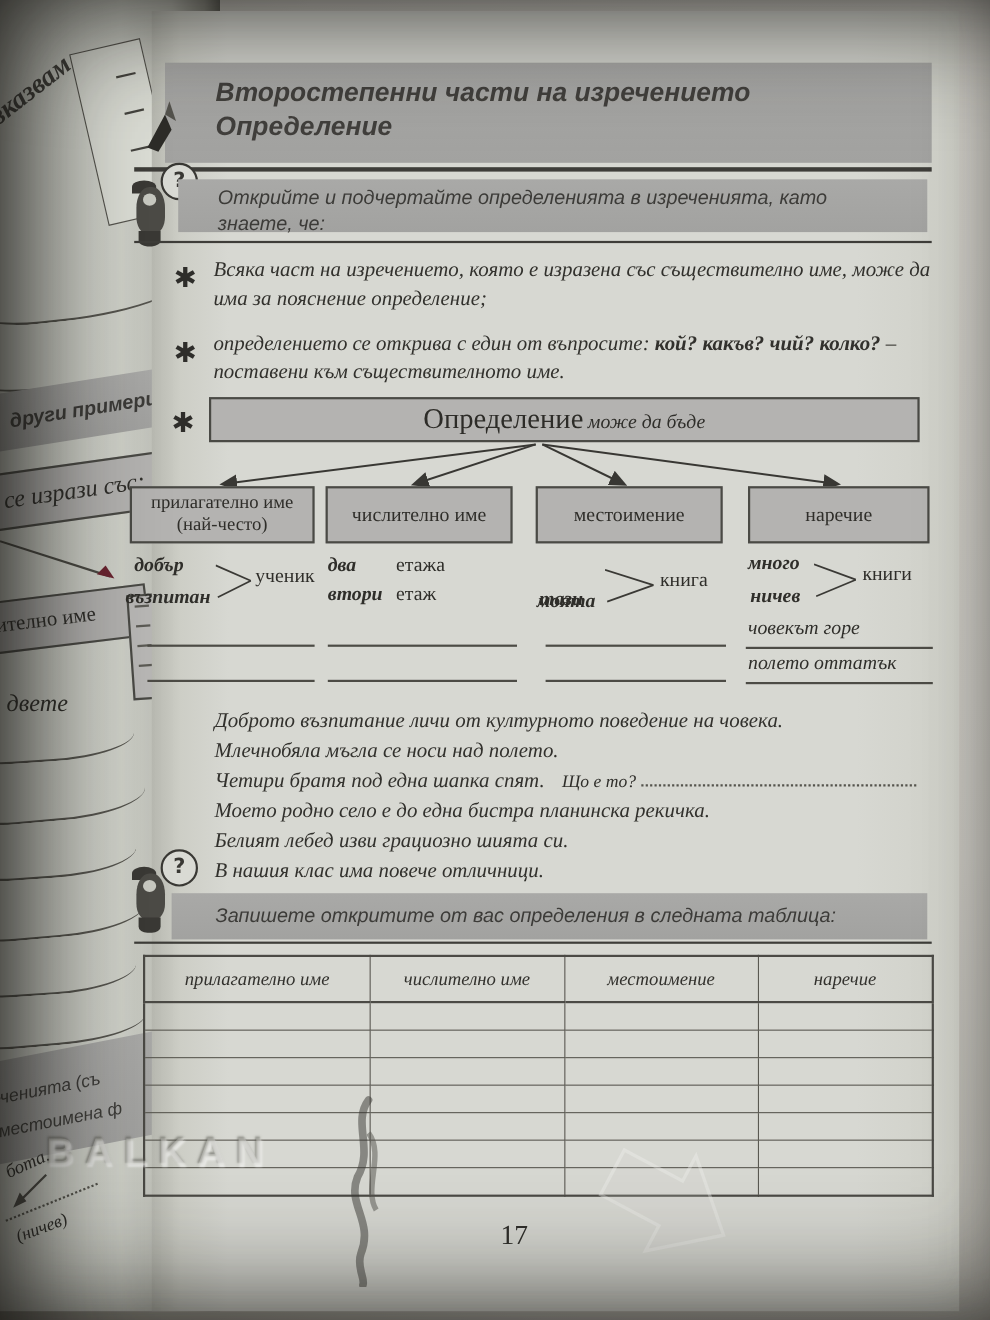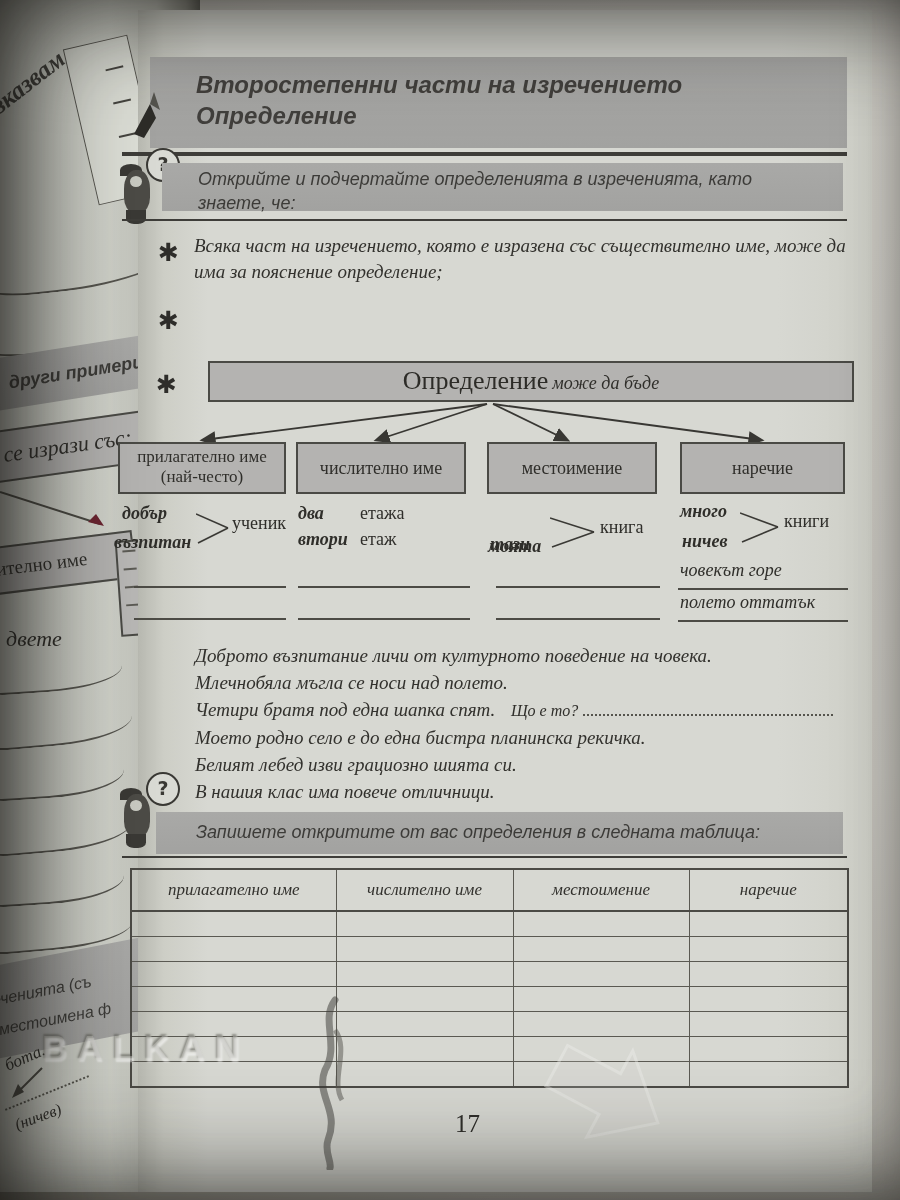--- a/index.html
+++ b/index.html
@@ -137,23 +137,26 @@
   </div>
   <div class="abs graybar" style="left:162px;top:163px;width:681px;height:48px;">
     <div class="abs sans tasktxt" style="left:36px;top:4px;width:620px;">Открийте и подчертайте определенията в изреченията, като знаете, че:</div>
   </div>
   <div class="abs rule" style="left:122px;top:219px;width:725px;height:2px;"></div>
 
   <div class="abs star" style="left:158px;top:240px;">✱</div>
   <div class="abs body19" style="left:194px;top:233px;width:652px;">Всяка част на изречението, която е изразена със съществително име, може да има за пояснение определение;</div>
 
   <div class="abs star" style="left:158px;top:308px;">✱</div>
+  <div class="abs body19" style="left:194px;top:300px;width:652px;">
+    <span>определението се открива с един от въпросите: </span><span style="font-weight:bold;">кой? какъв? чий? колко?</span><span> – поставени към съществителното име.</span>
+  </div>
 
   <div class="abs star" style="left:156px;top:372px;">✱</div>
-  <div class="abs gbox" style="left:208px;top:361px;width:646px;height:41px;">
+  <div class="abs gbox" style="left:190px;top:361px;width:646px;height:41px;">
     <div style="text-align:center;margin-top:3px;">
       <span style="font-size:26px;color:#2d2c28;">Определение</span>
       <span class="exi">може да бъде</span>
     </div>
   </div>
 
   <svg class="abs" style="left:115px;top:402px;" width="745" height="42">
     <defs>
       <marker id="ah" markerWidth="9" markerHeight="8" refX="7" refY="4" orient="auto">
         <polygon points="0,0 9,4 0,8" fill="#383733"></polygon>

